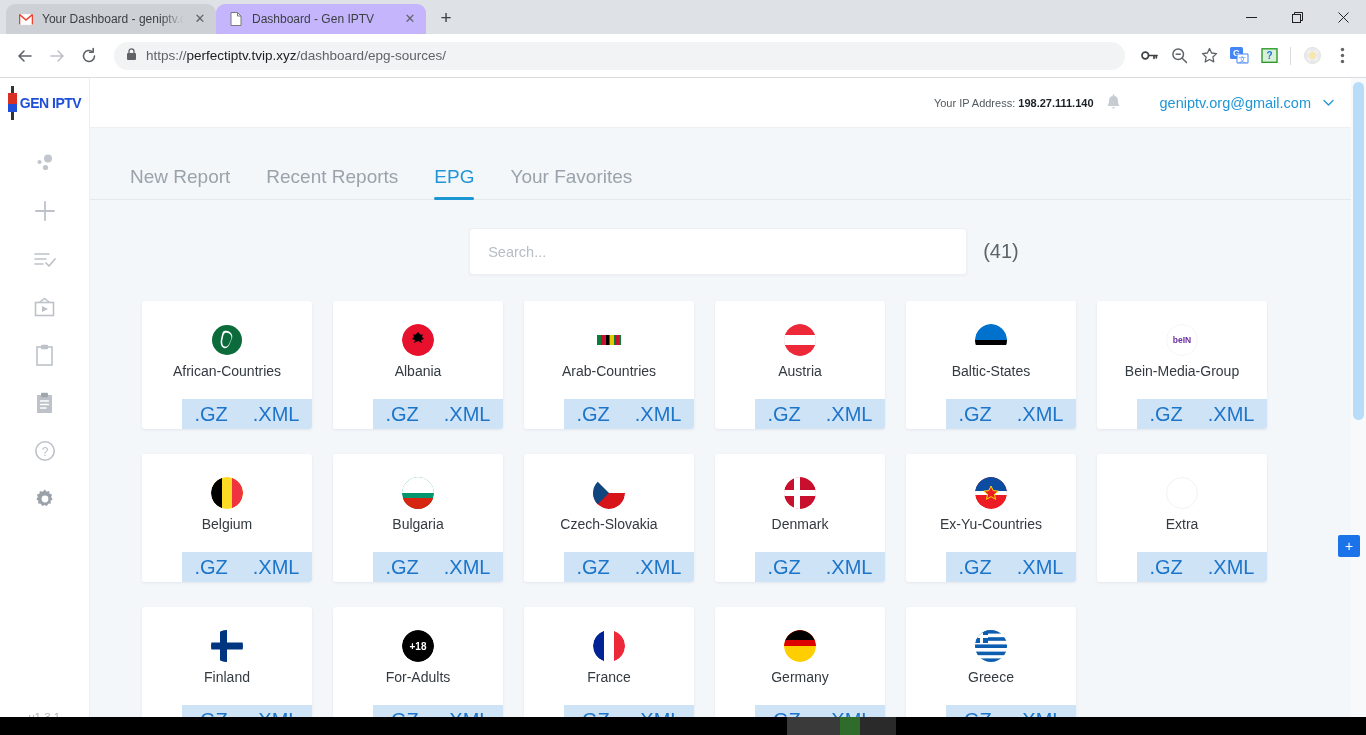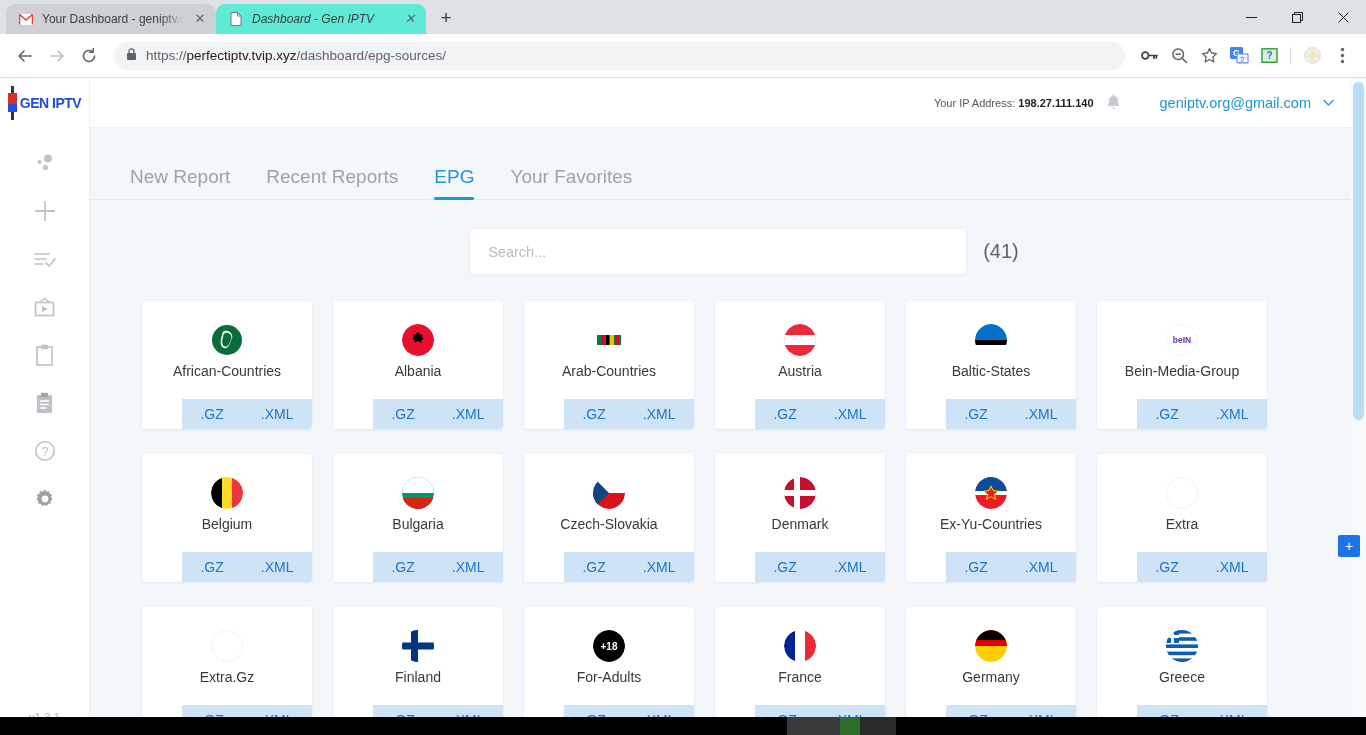--- a/index.html
+++ b/index.html
@@ -16,21 +16,21 @@
     height: 34px; background: #dee1e6;
     display: flex; align-items: flex-end; padding-left: 6px;
     position: relative;
   }
   .tab {
     height: 30px; width: 210px; display: flex; align-items: center;
     border-radius: 9px 9px 0 0; padding: 0 8px 0 12px; gap: 8px;
     font-size: 12px; color: #3c4043; position: relative;
   }
   .tab.inactive { background: #cdd1d6; }
-  .tab.active { background: #5eead4; font-style: italic; }
+  .tab.active { background: #c4b5fd; }
   .tab-fav { width: 16px; height: 16px; flex: 0 0 16px; display:flex; align-items:center; justify-content:center; }
   .tab-title {
     flex: 1; white-space: nowrap; overflow: hidden;
     -webkit-mask-image: linear-gradient(to right, #000 84%, transparent 100%);
     mask-image: linear-gradient(to right, #000 84%, transparent 100%);
     font-size: 12px; color:#3c4043;
   }
   .tab-close { width: 16px; height: 16px; flex:0 0 16px; color:#5f6368; font-size:13px; line-height:16px; text-align:center; }
   .newtab {
     width: 28px; height: 28px; margin-left: 6px; margin-bottom: 2px;
@@ -120,21 +120,21 @@
   .card {
     width: 170px; background:#ffffff; border-radius: 3px;
     box-shadow: 0 1px 3px rgba(40,60,90,0.09); overflow: hidden;
   }
   .card-body { height: 98px; display:flex; flex-direction:column; align-items:center; justify-content:center; gap: 8px; padding: 4px 6px 0; }
   .flag { width: 32px; height: 32px; border-radius: 50%; overflow:hidden; position:relative; flex:0 0 32px; }
   .flag.empty { border: 1px solid #f0f2f5; background:#fff; }
   .card-name { font-size: 14px; color:#333a40; text-align:center; line-height:1.1; }
   .card-foot {
     height: 30px; background:#cfe3f7; display:flex; align-items:center; justify-content:space-around;
-    font-size: 14px;
+    font-size: 20px;
     margin-left: 40px;
   }
   .card-foot a { color:#1d75c9; text-decoration:none; }
 
   
   .scrollbar { position:absolute; right:0; top:0; width: 15px; height:657px; background:#f7f9fb; }
   .scroll-thumb { position:absolute; right:2px; top: 4px; width: 11px; height: 338px; background:#b9ddf8; border-radius:6px; }
 
   .fab {
     position:absolute; right: 6px; top: 457px; width: 22px; height: 22px; background:#1a73e8;
@@ -591,30 +591,20 @@
           <div class="card-body">
             <span class="flag empty"></span>
             <span class="card-name">Extra</span>
           </div>
           <div class="card-foot">
             <a>.GZ</a>
             <a>.XML</a>
           </div>
         </div>
 
-        <div class="card">
-          <div class="card-body">
-            <span class="flag empty"></span>
-            <span class="card-name">Extra.Gz</span>
-          </div>
-          <div class="card-foot">
-            <a>.GZ</a>
-            <a>.XML</a>
-          </div>
-        </div>
 
         <div class="card">
           <div class="card-body">
             <span class="flag">
               <svg width="32" height="32" viewBox="0 0 32 32">
                   <circle cx="16" cy="16" r="16" fill="#fff"></circle>
                   <rect x="0" y="12.5" width="32" height="7" fill="#003580"></rect>
                   <rect x="9" y="0" width="7" height="32" fill="#003580"></rect>
                 </svg>
             </span>

